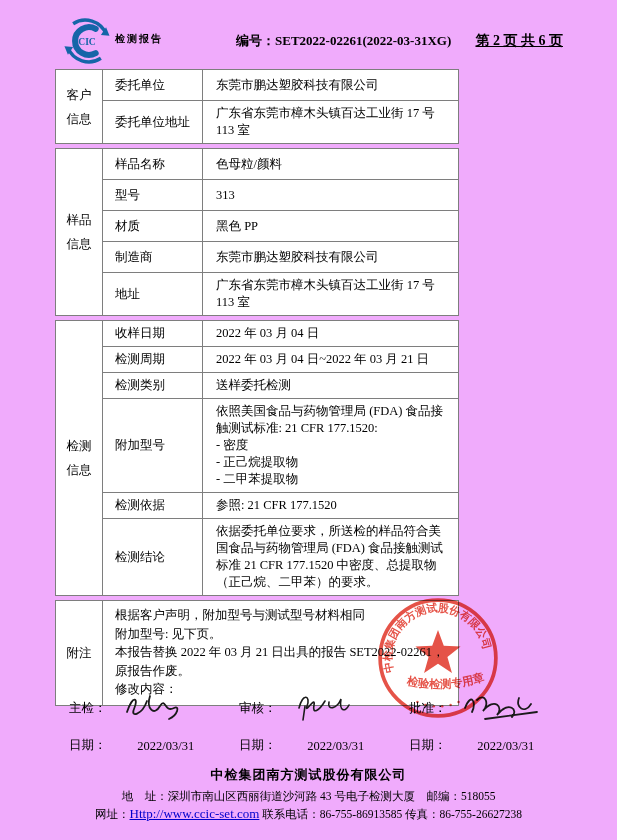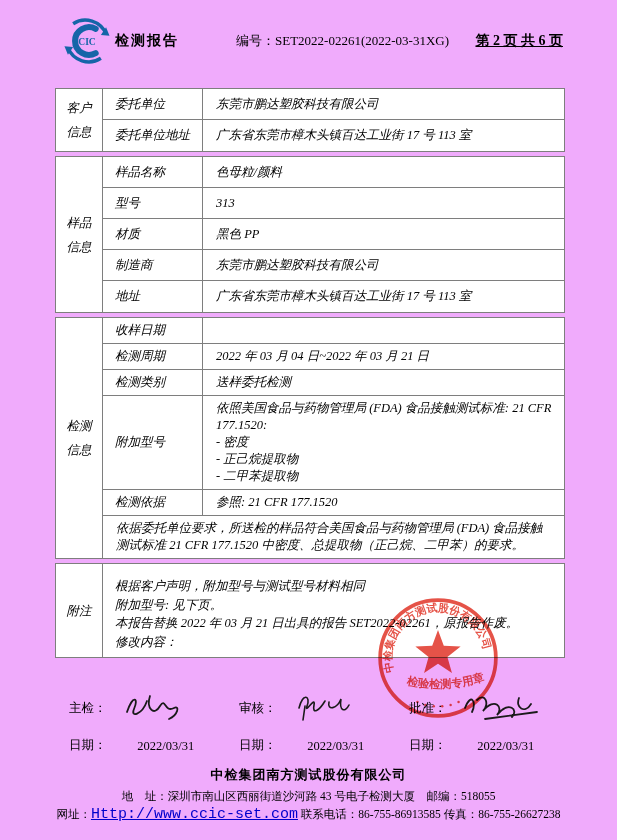--- a/index.html
+++ b/index.html
@@ -12,33 +12,33 @@
     font-family: "Liberation Serif", serif;
     color: #000000;
     overflow: hidden;
   }
 
   
   .header { position: absolute; top: 16px; left: 55px; width: 510px; height: 52px; }
   .logo { position: absolute; left: 6px; top: 0; }
   .header-title {
     position: absolute; left: 60px; top: 16px;
-    font-weight: bold; font-size: 14px; letter-spacing: 2px;
+    font-weight: bold; font-size: 10px; letter-spacing: 2px;
   }
   .header-no {
     position: absolute; left: 181px; top: 16px;
-    font-weight: normal; font-size: 13px; white-space: nowrap;
+    font-weight: bold; font-size: 13px; white-space: nowrap;
   }
   .header-page {
     position: absolute; right: 2px; top: 16px;
     font-weight: bold; font-size: 14px; white-space: nowrap; text-decoration: underline;
   }
 
   
-  .blocks { position: absolute; top: 88px; left: 55px; width: 510px; font-style: italic; }
+  .blocks { position: absolute; top: 69px; left: 55px; width: 404px; }
   .block { display: flex; border: 1px solid #7e7e7e; margin-bottom: 4px; background: #fff; }
   .cat-cell {
     width: 47px; border-right: 1px solid #7e7e7e;
     display: flex; align-items: center; justify-content: center;
     font-size: 12.5px;
   }
   .cat-cell span { display: inline-block; width: 27px; word-break: break-all; line-height: 24px; text-align: center; }
   .rows { flex: 1; display: flex; flex-direction: column; }
   .row { display: flex; border-bottom: 1px solid #7e7e7e; }
   .row:last-child { border-bottom: none; }
@@ -47,41 +47,41 @@
     padding-left: 12px; display: flex; align-items: center;
     font-size: 12.5px; flex-shrink: 0;
   }
   .row .value {
     flex: 1; padding: 4px 10px 4px 13px;
     display: flex; flex-direction: column; justify-content: center;
     font-size: 12.5px; line-height: 17px;
   }
   .h33 { min-height: 31px; }
   .h27 { min-height: 26px; }
-  .note-cell { flex: 1; padding: 5px 6px 6px 12px; font-size: 12.5px; line-height: 18.5px; margin-top: 8px; }
+  .note-cell { flex: 1; padding: 5px 6px 6px 12px; font-size: 12.5px; line-height: 18.5px; }
 
   
   .sig-row { position: absolute; top: 688px; left: 55px; width: 510px; display: flex; text-align: right; }
   .sig-group { flex: 1; display: flex; align-items: center; font-size: 12.5px; }
   .sig-group .role { white-space: nowrap; padding-left: 14px; }
   .sig-group .sig { margin-left: 10px; }
   .date-row { position: absolute; top: 737px; left: 55px; width: 510px; display: flex; }
   .date-group { flex: 1; display: flex; align-items: flex-end; font-size: 12.5px; }
   .date-group .dlabel { padding-left: 14px; white-space: nowrap; }
   .date-group .dvalue { flex: 1; text-align: center; }
 
   
   .stamp { position: absolute; left: 376px; top: 596px; z-index: 5; opacity: 0.88; mix-blend-mode: multiply; }
 
   
   .footer { position: absolute; top: 766px; left: 0; width: 617px; text-align: center; }
   .footer-company { font-weight: bold; font-size: 13px; letter-spacing: 1px; }
   .footer-line { font-size: 11.5px; margin-top: 5px; }
   .footer-line2 { font-size: 11.5px; margin-top: 2px; }
-  .link { color: #0000cc; text-decoration: underline; cursor: pointer; font-family: Liberation Mono, monospace; font-size: 15px; }
+  .link { color: #0000cc; text-decoration: underline; cursor: pointer; font-family: Liberation Serif, serif; font-size: 13px; }
 </style>
 </head>
 <body>
 
 <div class="page">
 
   <div class="header">
     <div class="logo">
       <svg width="52" height="50" viewBox="0 0 60 56">
 
@@ -145,20 +145,21 @@
       </div>
     </div>
 
     <div class="block">
       <div class="cat-cell">
           <span>检测信息</span>
         </div>
       <div class="rows">
         <div class="row h27">
           <div class="label">收样日期</div>
+          <div class="value">2022 年 03 月 04 日</div>
         </div>
         <div class="row h27">
           <div class="label">检测周期</div>
           <div class="value">2022 年 03 月 04 日~2022 年 03 月 21 日</div>
         </div>
         <div class="row h27">
           <div class="label">检测类别</div>
           <div class="value">送样委托检测</div>
         </div>
         <div class="row">
@@ -168,20 +169,21 @@
             <div>- 密度</div>
             <div>- 正己烷提取物</div>
             <div>- 二甲苯提取物</div>
           </div>
         </div>
         <div class="row h27">
           <div class="label">检测依据</div>
           <div class="value">参照: 21 CFR 177.1520</div>
         </div>
         <div class="row">
+          <div class="label">检测结论</div>
           <div class="value">依据委托单位要求，所送检的样品符合美国食品与药物管理局 (FDA) 食品接触测试标准 21 CFR 177.1520 中密度、总提取物（正己烷、二甲苯）的要求。</div>
         </div>
       </div>
     </div>
 
     <div class="block">
       <div class="cat-cell">
           <span>附注</span>
         </div>
       <div class="note-cell">

